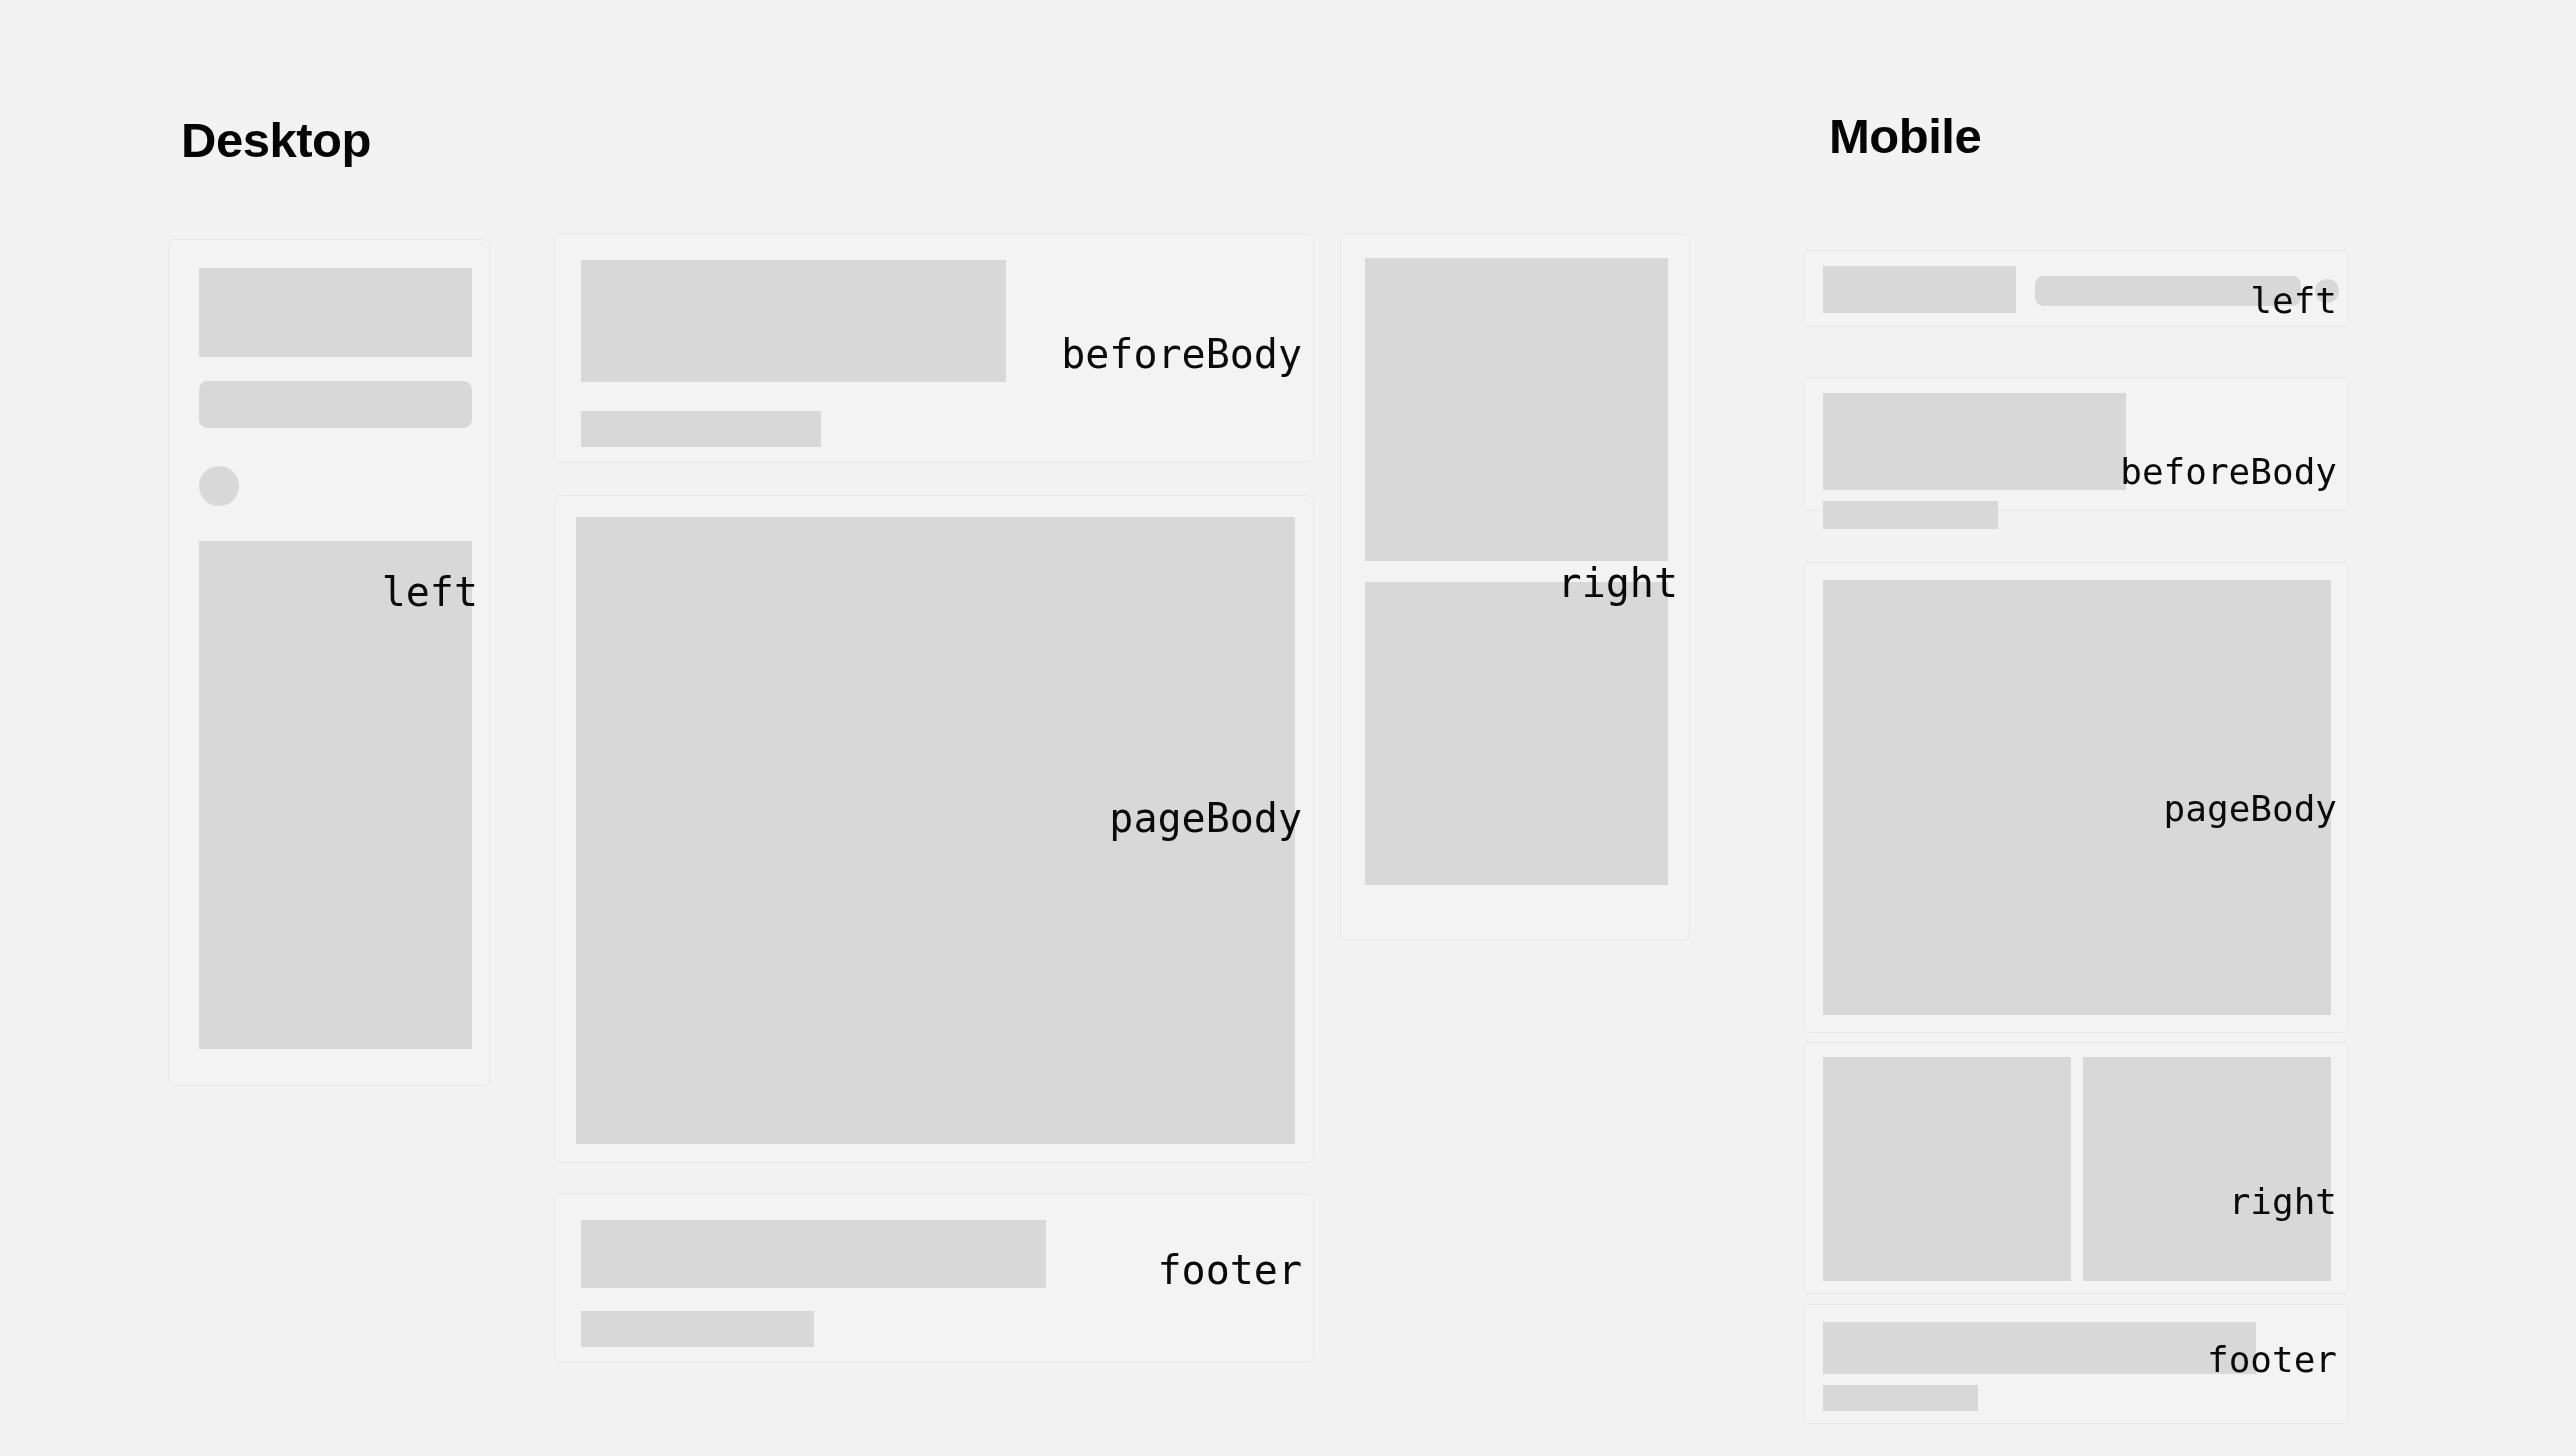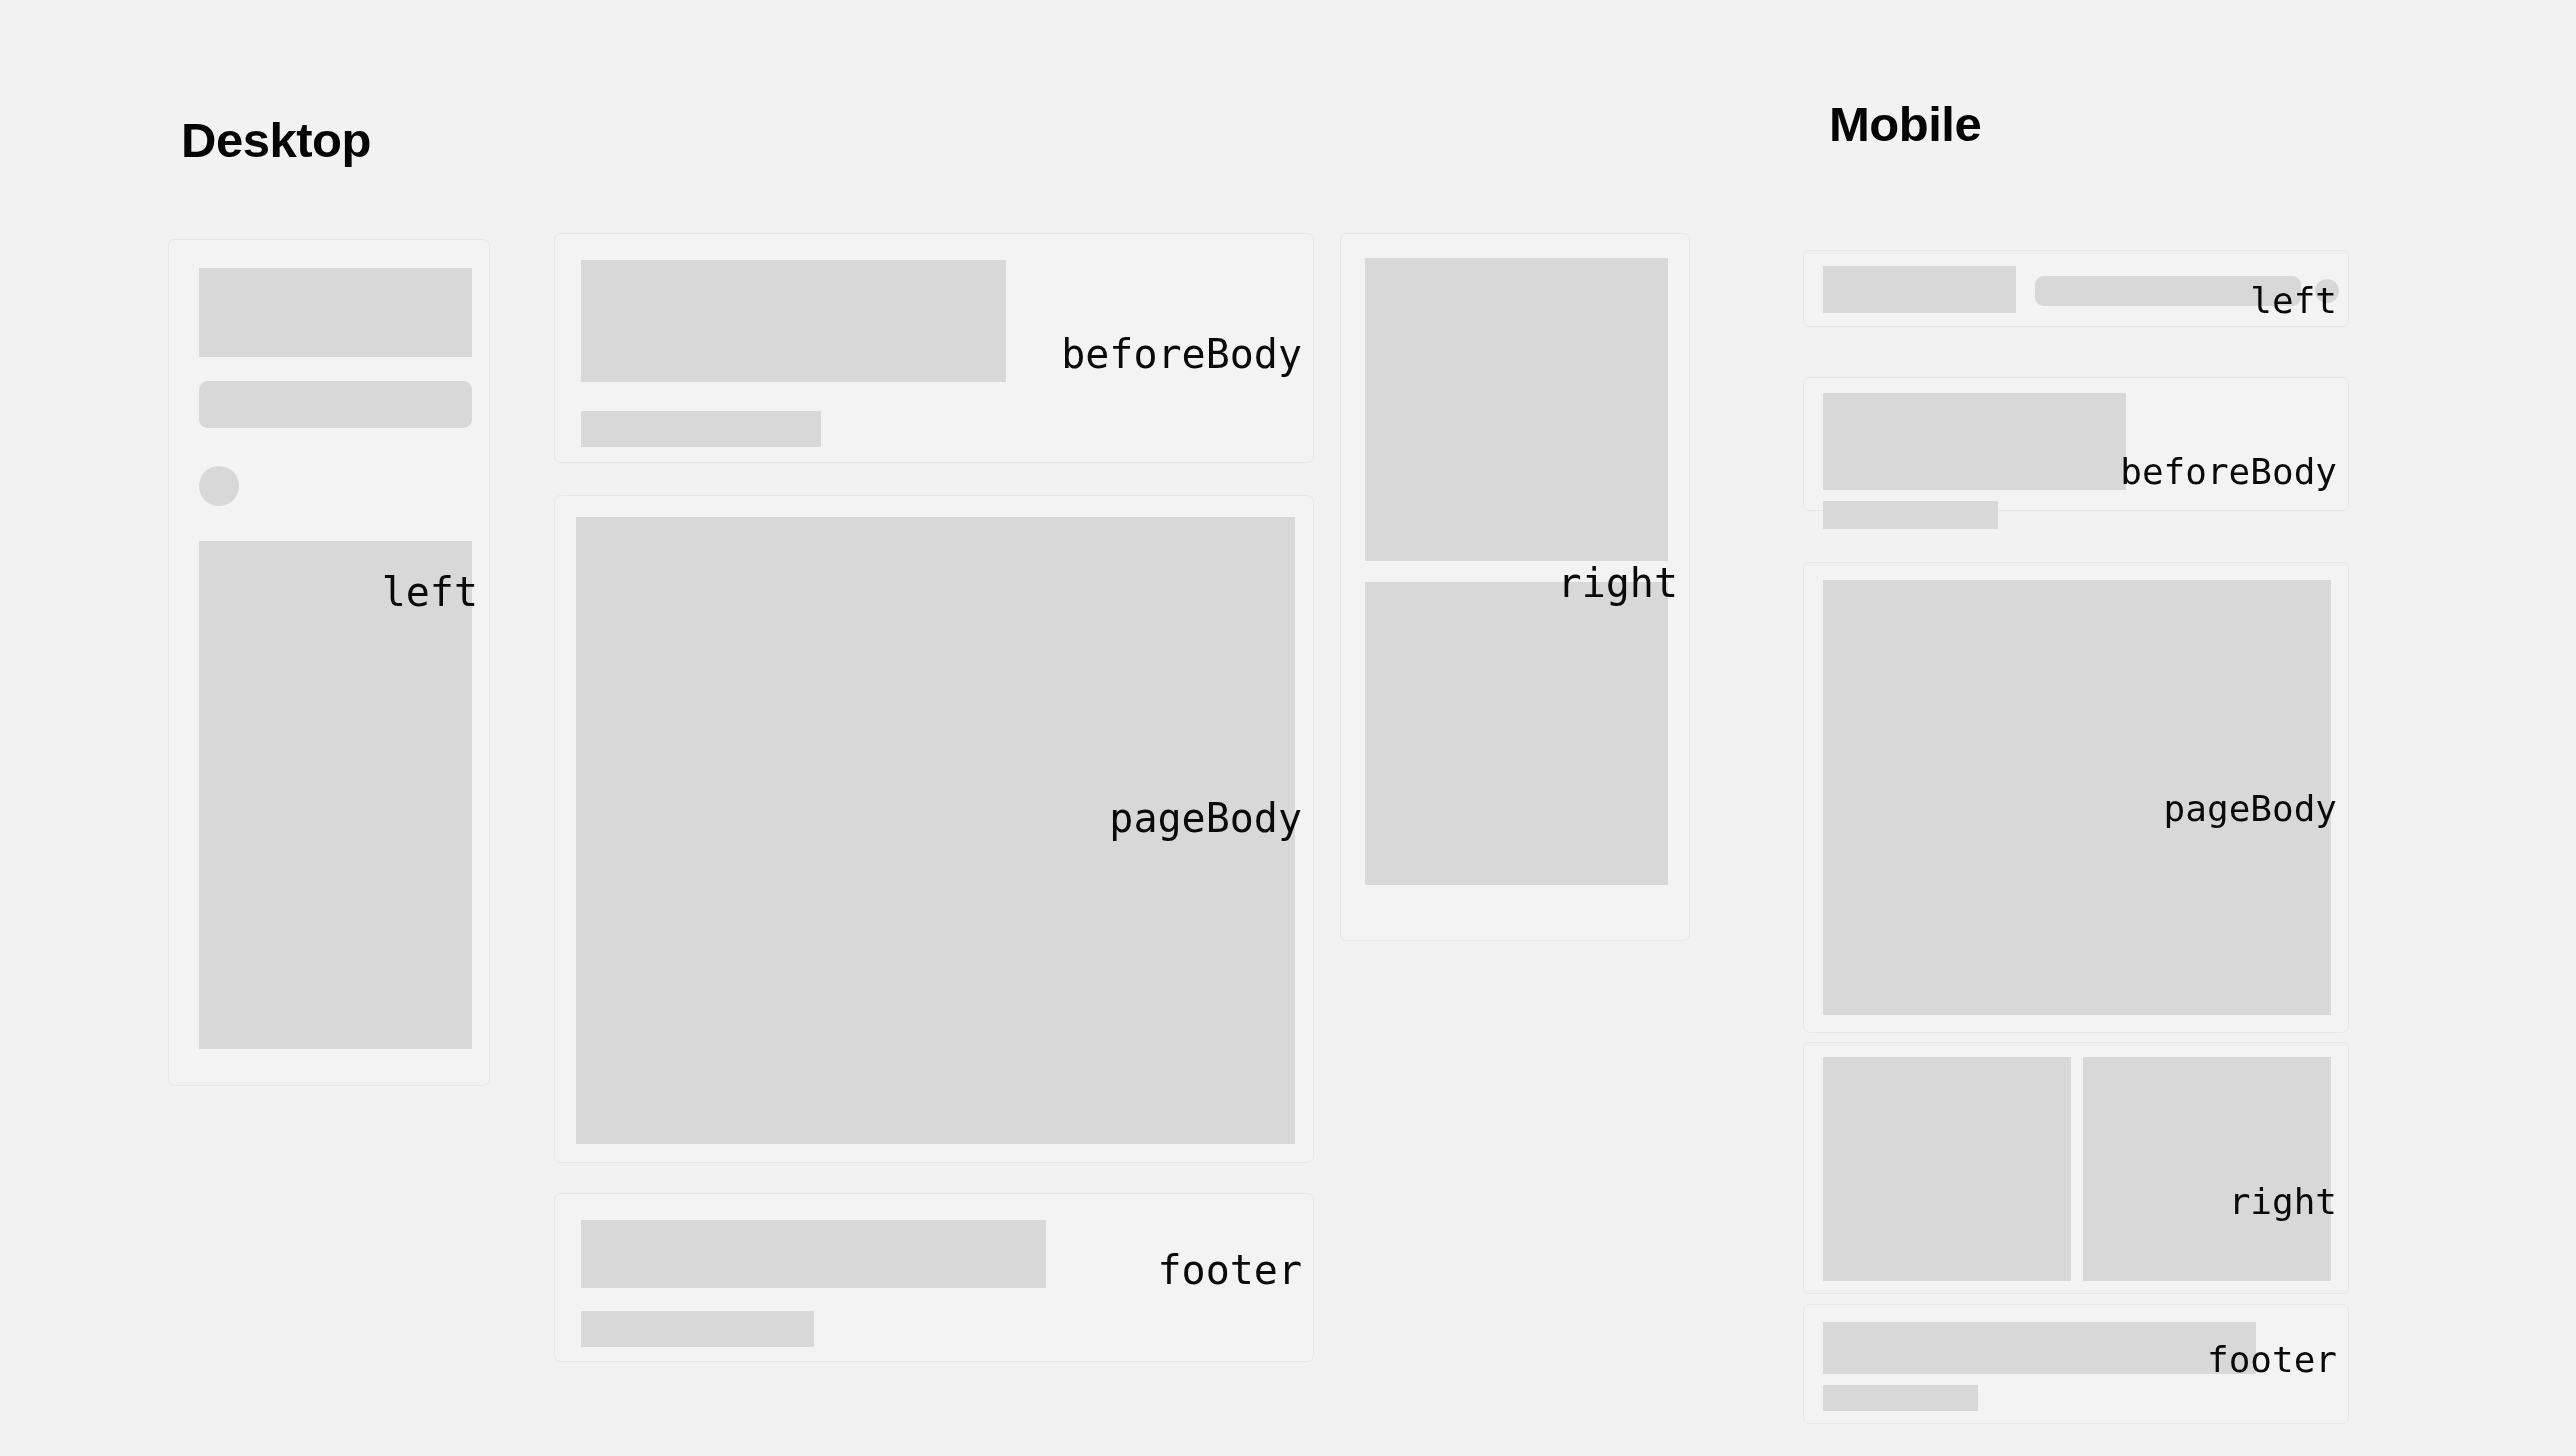--- a/index.html
+++ b/index.html
@@ -23,21 +23,21 @@
     position: absolute;
     font-family: "Liberation Sans", sans-serif;
     font-weight: bold;
     font-size: 49px;
     line-height: 1;
     color: #050505;
     letter-spacing: -0.5px;
     white-space: nowrap;
   }
   #desktop-title { left: 145px; top: 80px; }
-  #mobile-title  { left: 1793px; top: 64px; }
+  #mobile-title  { left: 1793px; top: 76px; }
 
   
   .panel {
     position: absolute;
     background: #f3f3f3;
     border: 1.9px solid #e7e7e7;
     border-radius: 6.6px;
   }
 
   

